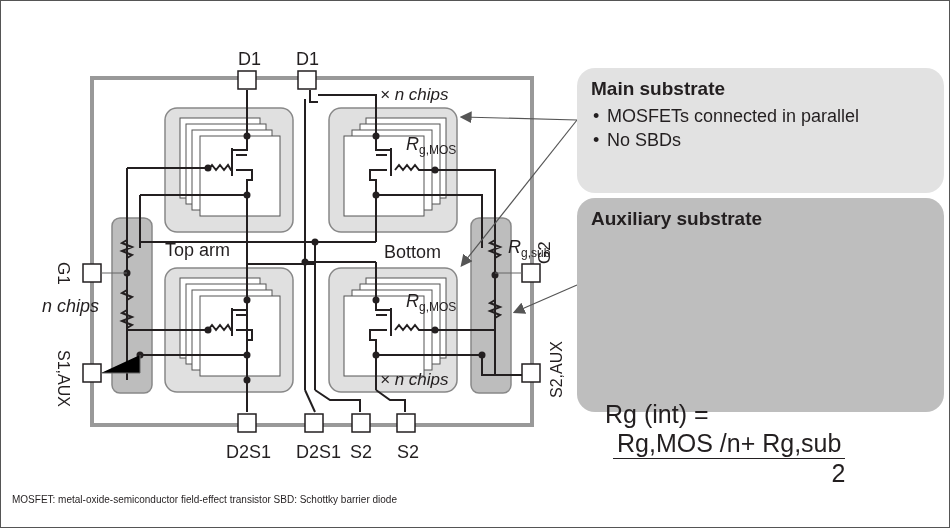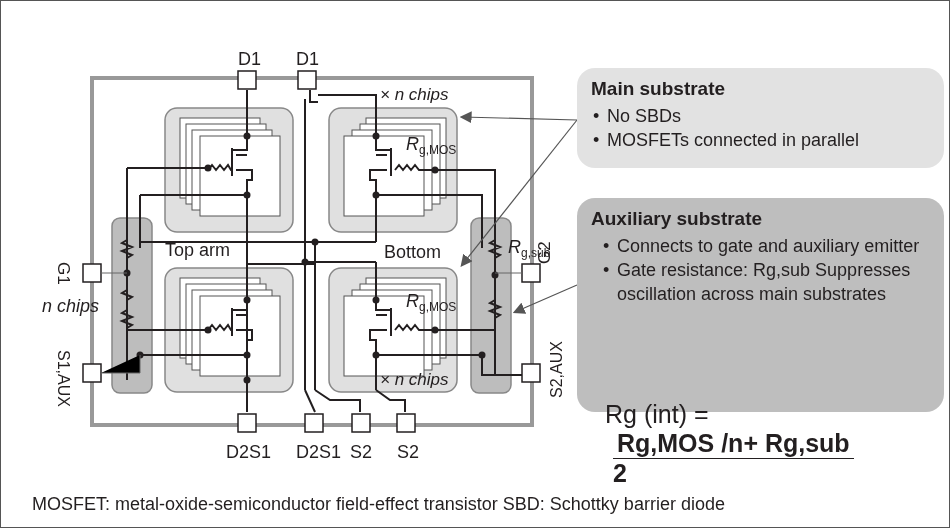--- a/index.html
+++ b/index.html
@@ -4,25 +4,25 @@
 <style>
   html,body{margin:0;padding:0;background:#fff;}
   body{width:950px;height:528px;position:relative;overflow:hidden;font-family:"Liberation Sans",sans-serif;color:#231f20;}
   .frame{position:absolute;left:0;top:0;width:948px;height:526px;border:1px solid #555;}
   svg{position:absolute;left:0;top:0;}
   .box{position:absolute;border-radius:18px;padding:10px 14px;box-sizing:border-box;}
   .box .title{font-weight:bold;font-size:19px;margin-bottom:4px;}
   .box ul{list-style:none;margin:0;padding:0;font-size:18px;line-height:24px;}
   .box li{position:relative;padding-left:16px;}
   .box li:before{content:"•";position:absolute;left:2px;}
-  .main-box{left:577px;top:68px;width:367px;height:100px;background:#e2e2e2;}
+  .main-box{left:577px;top:68px;width:367px;height:125px;background:#e2e2e2;}
   .aux-box{left:577px;top:198px;width:367px;height:214px;background:#bebebe;}
   .aux-box ul{padding-left:10px;}
   .formula{position:absolute;left:605px;top:400px;font-size:25px;}
-  .footer{position:absolute;left:12px;top:494px;font-size:18px;margin-left:20px;}
+  .footer{position:absolute;left:12px;top:494px;font-size:10px;}
   .lbl{font-family:"Liberation Sans",sans-serif;fill:#231f20;}
 </style>
 </head>
 <body>
 
 <div class="frame"></div>
 
 <svg width="950" height="528">
   <defs>
     <marker id="arr" markerWidth="10" markerHeight="10" refX="8" refY="5" orient="auto">
@@ -150,34 +150,30 @@
   <text class="lbl" font-size="18" x="508" y="253"><tspan font-style="italic">R</tspan><tspan font-size="12" dy="4">g,sub</tspan></text>
   <text class="lbl" font-size="17" transform="translate(58,262) rotate(90)">G1</text>
   <text class="lbl" font-size="16" transform="translate(58,350) rotate(90)">S1,AUX</text>
   <text class="lbl" font-size="17" transform="translate(550,264) rotate(-90)">G2</text>
   <text class="lbl" font-size="16" transform="translate(562,398) rotate(-90)">S2,AUX</text>
 </svg>
 
 <div class="box main-box">
   <div class="title">Main substrate</div>
   <ul>
+    <li>MOSFETs connected in parallel</li>
     <li>No SBDs</li>
-    <li>MOSFETs connected in parallel</li>
   </ul>
 </div>
 
 <div class="box aux-box">
   <div class="title">Auxiliary substrate</div>
-  <ul>
-    <li>Connects to gate and auxiliary emitter</li>
-    <li>Gate resistance: Rg,sub Suppresses oscillation across main substrates</li>
-  </ul>
 </div>
 
 <div class="formula">
   <span>Rg (int) =</span>
-  <span style="display:inline-block;vertical-align:middle;text-align:left;margin-left:8px;font-weight:bold;">
+  <span style="display:inline-block;vertical-align:middle;text-align:right;margin-left:8px;">
     <span style="display:block;border-bottom:1.5px solid #231f20;padding:0 4px;">Rg,MOS /n+ Rg,sub</span>
     <span style="display:block;">2</span>
   </span>
 </div>
 
 <div class="footer">MOSFET: metal-oxide-semiconductor field-effect transistor   SBD: Schottky barrier diode</div>
 
 </body></html>

